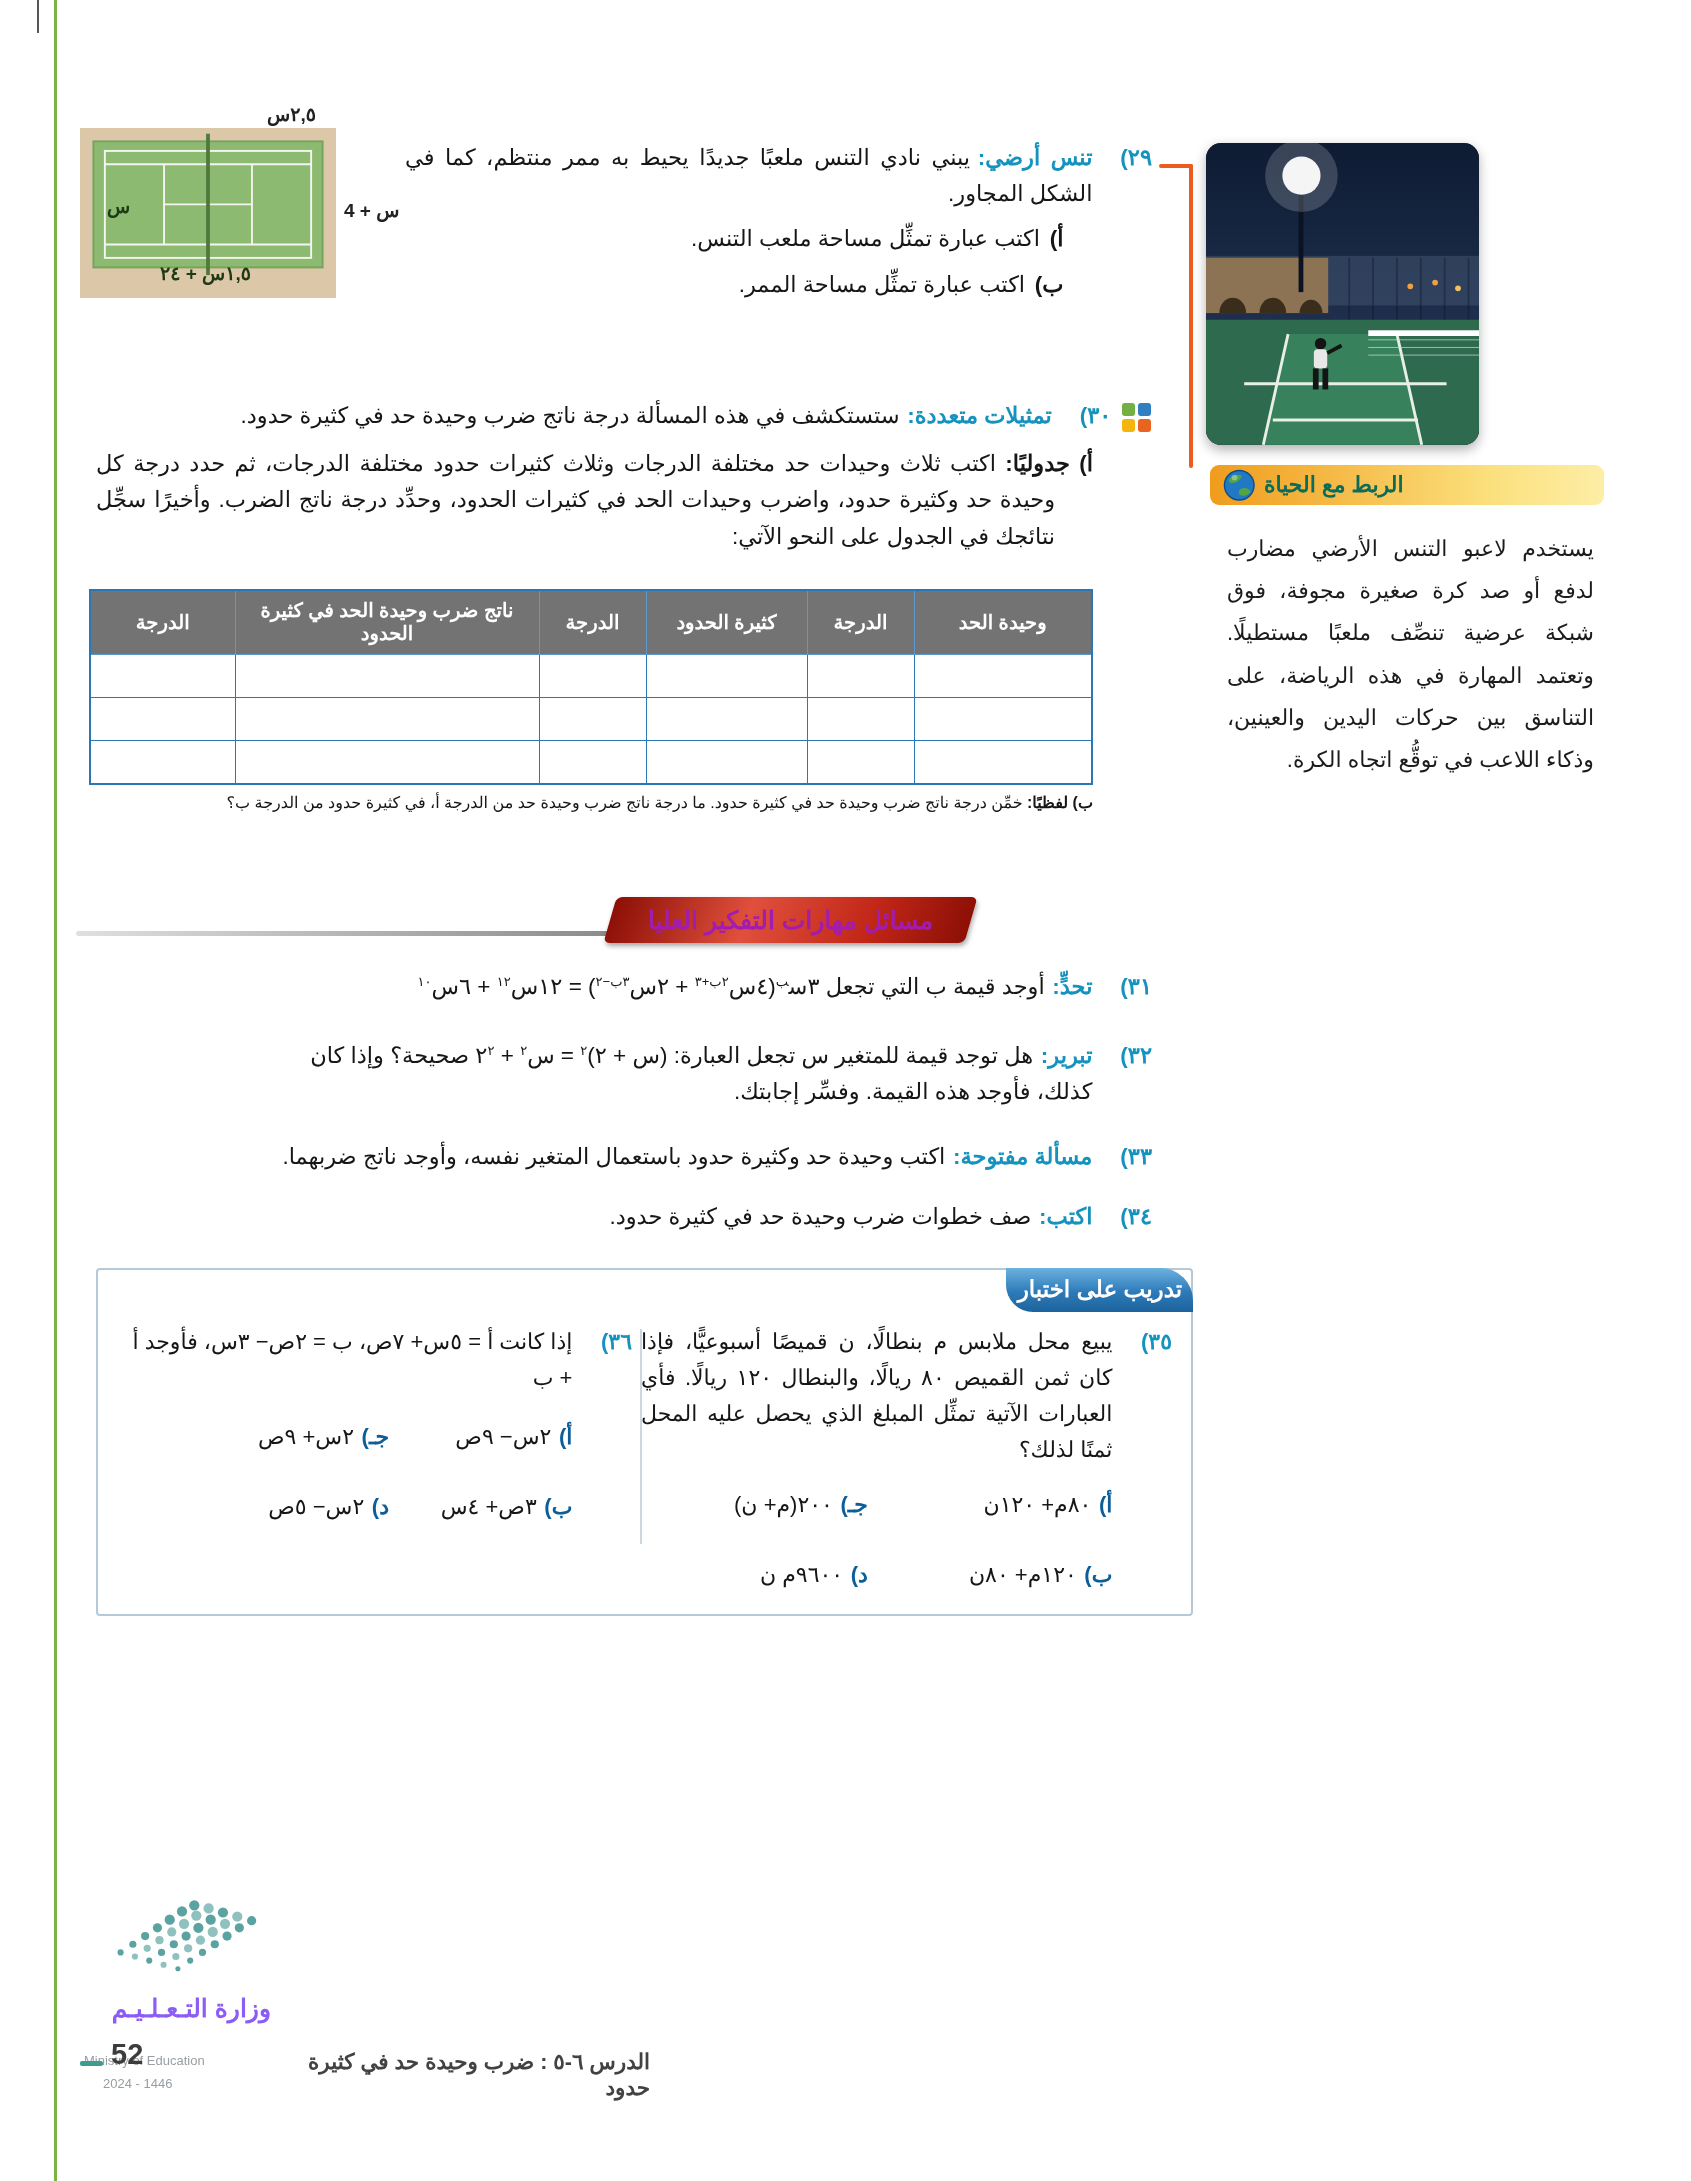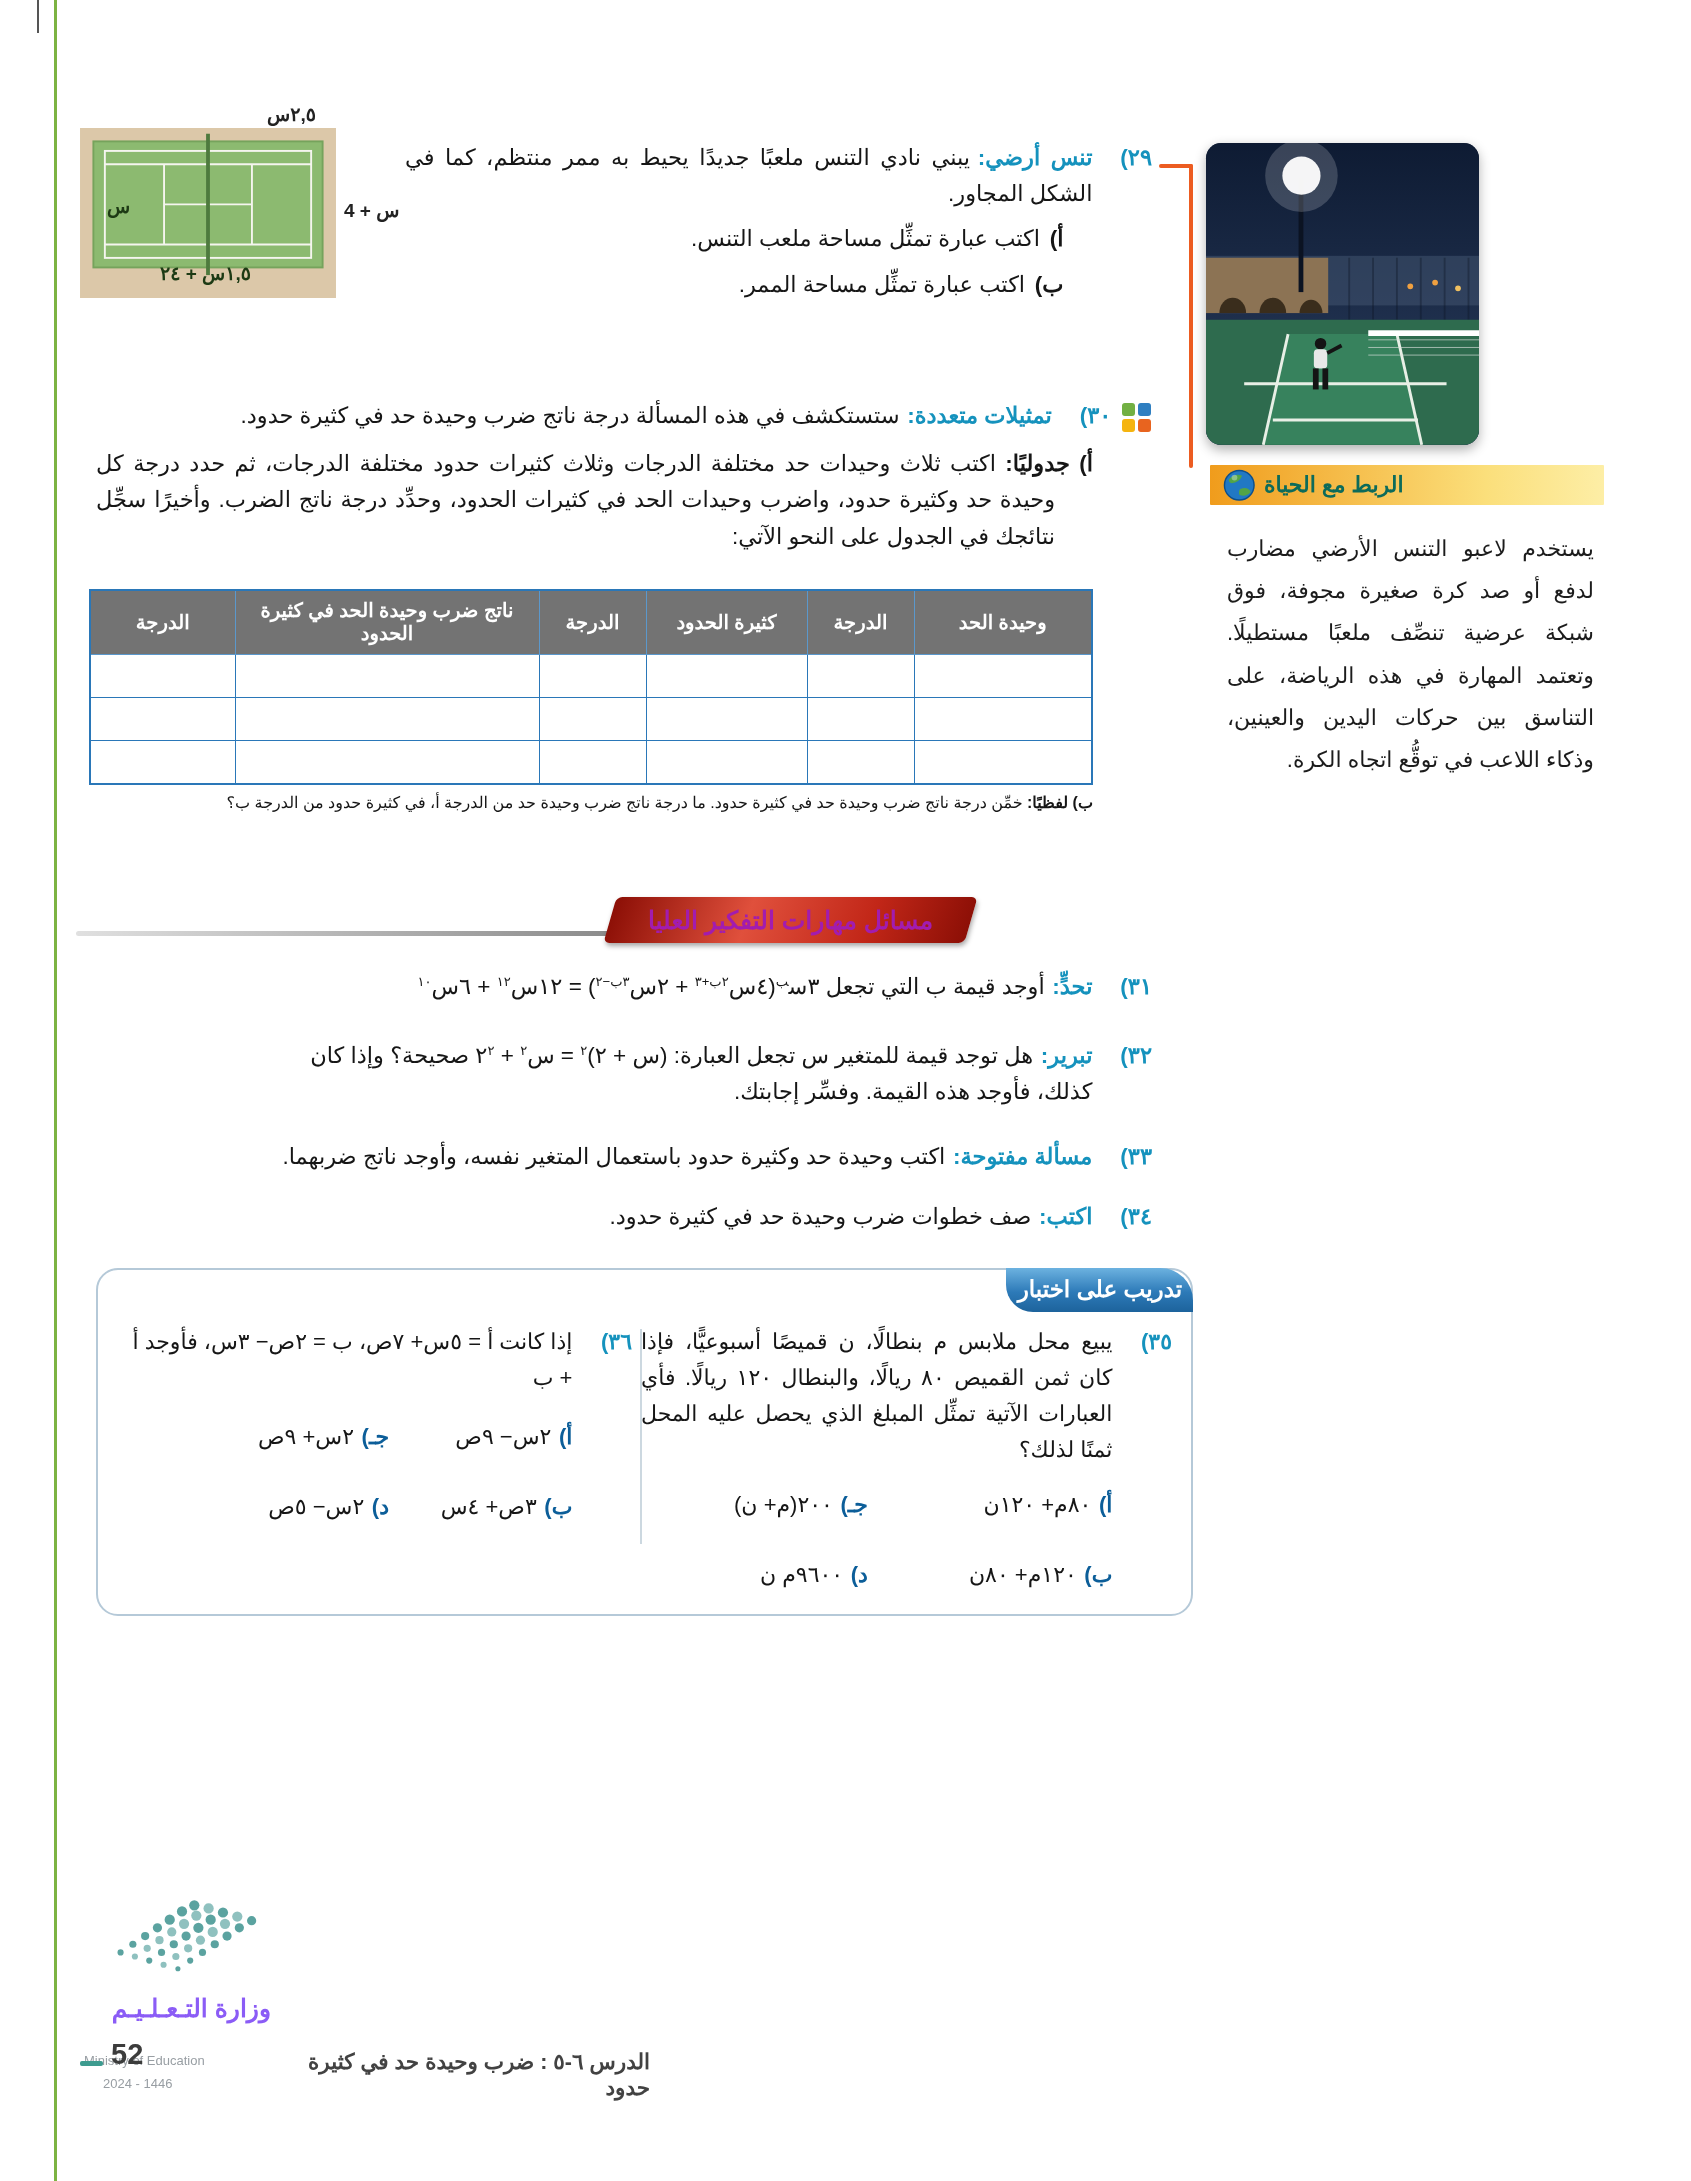--- a/index.html
+++ b/index.html
@@ -61,31 +61,31 @@
              box-shadow:1.9px 2.9px 4.8px rgba(0,0,0,.35);}
   #redbanner-text{left:610px;top:897px;width:361px;height:46px;display:flex;align-items:center;
                   justify-content:center;color:#a21caf;font-weight:700;font-size:25px;}
   #p31{left:96px;top:969px;width:1056px;}
   #p32{left:96px;top:1038px;width:1056px;}
   #p33{left:96px;top:1139px;width:1056px;}
   #p34{left:96px;top:1199px;width:1056px;}
   .math sup{font-size:0.58em;line-height:0;}
 
   
-  #lifebanner{left:1210px;top:465px;width:394px;height:40px;border-radius:1px;
+  #lifebanner{left:1210px;top:465px;width:394px;height:40px;border-radius:9px;
               background:linear-gradient(to right,#f09c1c,#fbdf7b 70%,#fdeea6);}
   #lifebanner .globe{position:absolute;left:13.4px;top:3.8px;}
   #lifebanner .lbl{position:absolute;left:54px;top:0;height:40px;display:flex;align-items:center;
                    color:#0d6b5a;font-weight:700;font-size:22px;}
   #sidebartext{left:1227px;top:528px;width:367px;font-size:22px;line-height:1.92;
                color:#1c1c1c;text-align:justify;}
 
   
   #testbox{left:96px;top:1268px;width:1097px;height:348px;background:#fff;
-           border:2.4px solid #b5c9d8;border-radius:22px;box-sizing:border-box;}
+           border:2.4px solid #b5c9d8;border-radius:4px;box-sizing:border-box;}
   #testbanner{position:absolute;top:-2.4px;right:-2.4px;width:187px;height:44px;
               border-top-right-radius:32.5px;border-bottom-left-radius:27px;
               background:linear-gradient(180deg,#6cb2e0,#2d7ab8 55%,#1d639c);
               display:flex;align-items:center;justify-content:center;
               color:#fff;font-weight:700;font-size:23px;}
   #divider{position:absolute;right:549px;top:59px;width:1.9px;height:215px;background:#ccd8e0;}
   #p35{position:absolute;right:19px;top:54px;width:531px;display:flex;column-gap:9.6px;font-size:22px;line-height:1.64;}
   #p36{position:absolute;left:27px;top:54px;width:507px;display:flex;column-gap:9.6px;font-size:22px;line-height:1.64;}
   .choices{margin-top:19px;display:grid;grid-template-columns:1.15fr 1fr;row-gap:34px;width:97%;}
   #p36 .choices{grid-template-columns:1fr 1fr;width:82%;margin-top:23px;}

